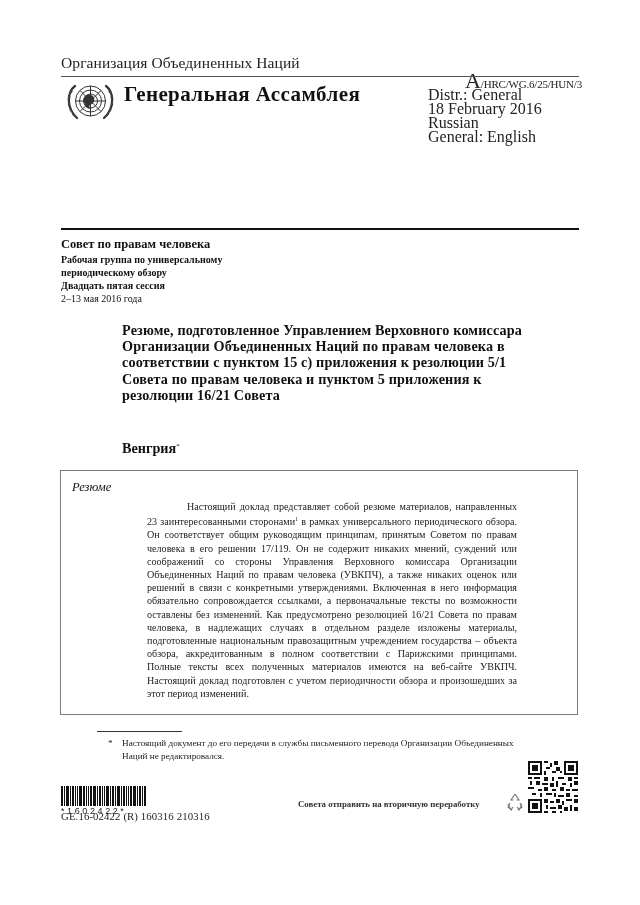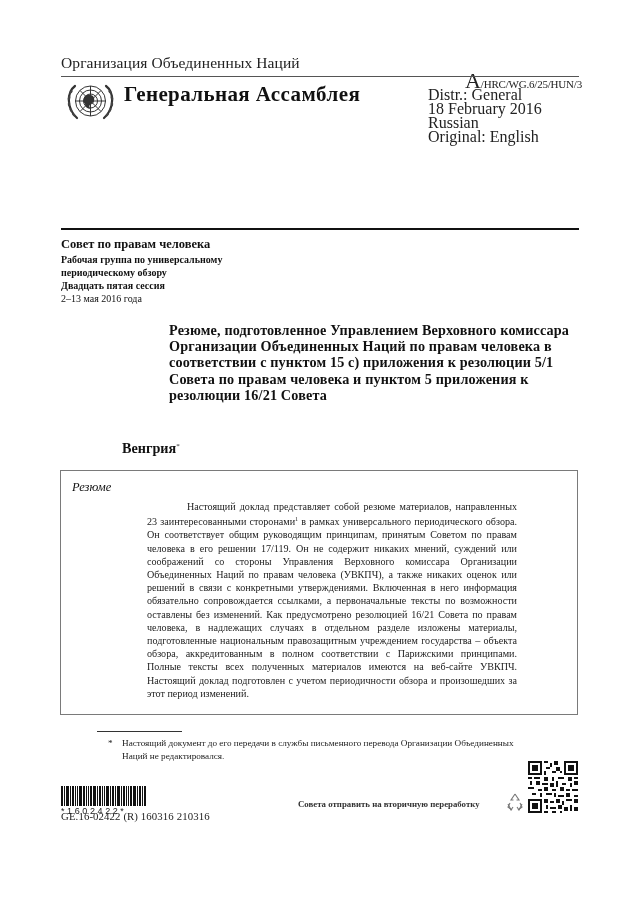--- a/index.html
+++ b/index.html
@@ -19,21 +19,21 @@
   .distr { left:428px; top:88px; font-size:16px; line-height:14px; color:#222; }
   .distr div { white-space:nowrap; }
 
   .rule-thick { left:61px; top:228px; width:518px; height:0; border-top:2.6px solid #111; }
 
   
   .council { left:61px; top:237px; font-size:12.5px; font-weight:bold; }
   .meta { left:61px; top:253px; font-size:10px; line-height:13px; }
   .meta .b { font-weight:bold; }
 
-  .doc-title { left:122px; top:322px; width:410px; font-size:14.2px; font-weight:bold; line-height:16.2px; letter-spacing:0.15px;margin-left:47px; }
+  .doc-title { left:122px; top:322px; width:410px; font-size:14.2px; font-weight:bold; line-height:16.2px; letter-spacing:0.15px; }
   .country { left:122px; top:440px; font-size:14.2px; font-weight:bold; }
   .country sup { font-size:7px; font-weight:normal; vertical-align:5px; }
 
   
   .box { left:60px; top:470px; width:516px; height:243px; border:1.5px solid #7a7a7a; }
   .box-label { left:72px; top:480px; font-size:12.5px; font-style:italic; }
   .box-text { left:147px; top:500px; width:370px; font-size:10.1px; line-height:13.2px;
               text-align:justify; color:#222; }
   .box-text p { margin:0; text-indent:40px; }
   .box-text sup { font-size:6px; vertical-align:4px; }
@@ -94,21 +94,21 @@
   </g>
   <path d="M22 16 q4 -3 8 0 q3 4 -1 7 q-4 2 -2 6 q-5 -1 -5 -5 q-3 -3 0 -8z" fill="#333"></path>
 </svg>
 
 <div class="abs ga-title">Генеральная Ассамблея</div>
 
 <div class="abs distr">
   <div>Distr.: General</div>
   <div>18 February 2016</div>
   <div>Russian</div>
-  <div>Original:  English</div>
+  <div>General:  English</div>
 </div>
 
 <div class="abs rule-thick"></div>
 
 <div class="abs council">Совет по правам человека</div>
 <div class="abs meta">
   <div class="b">Рабочая группа по универсальному</div>
   <div class="b">периодическому обзору</div>
   <div class="b">Двадцать пятая сессия</div>
   <div>2–13 мая 2016 года</div>

